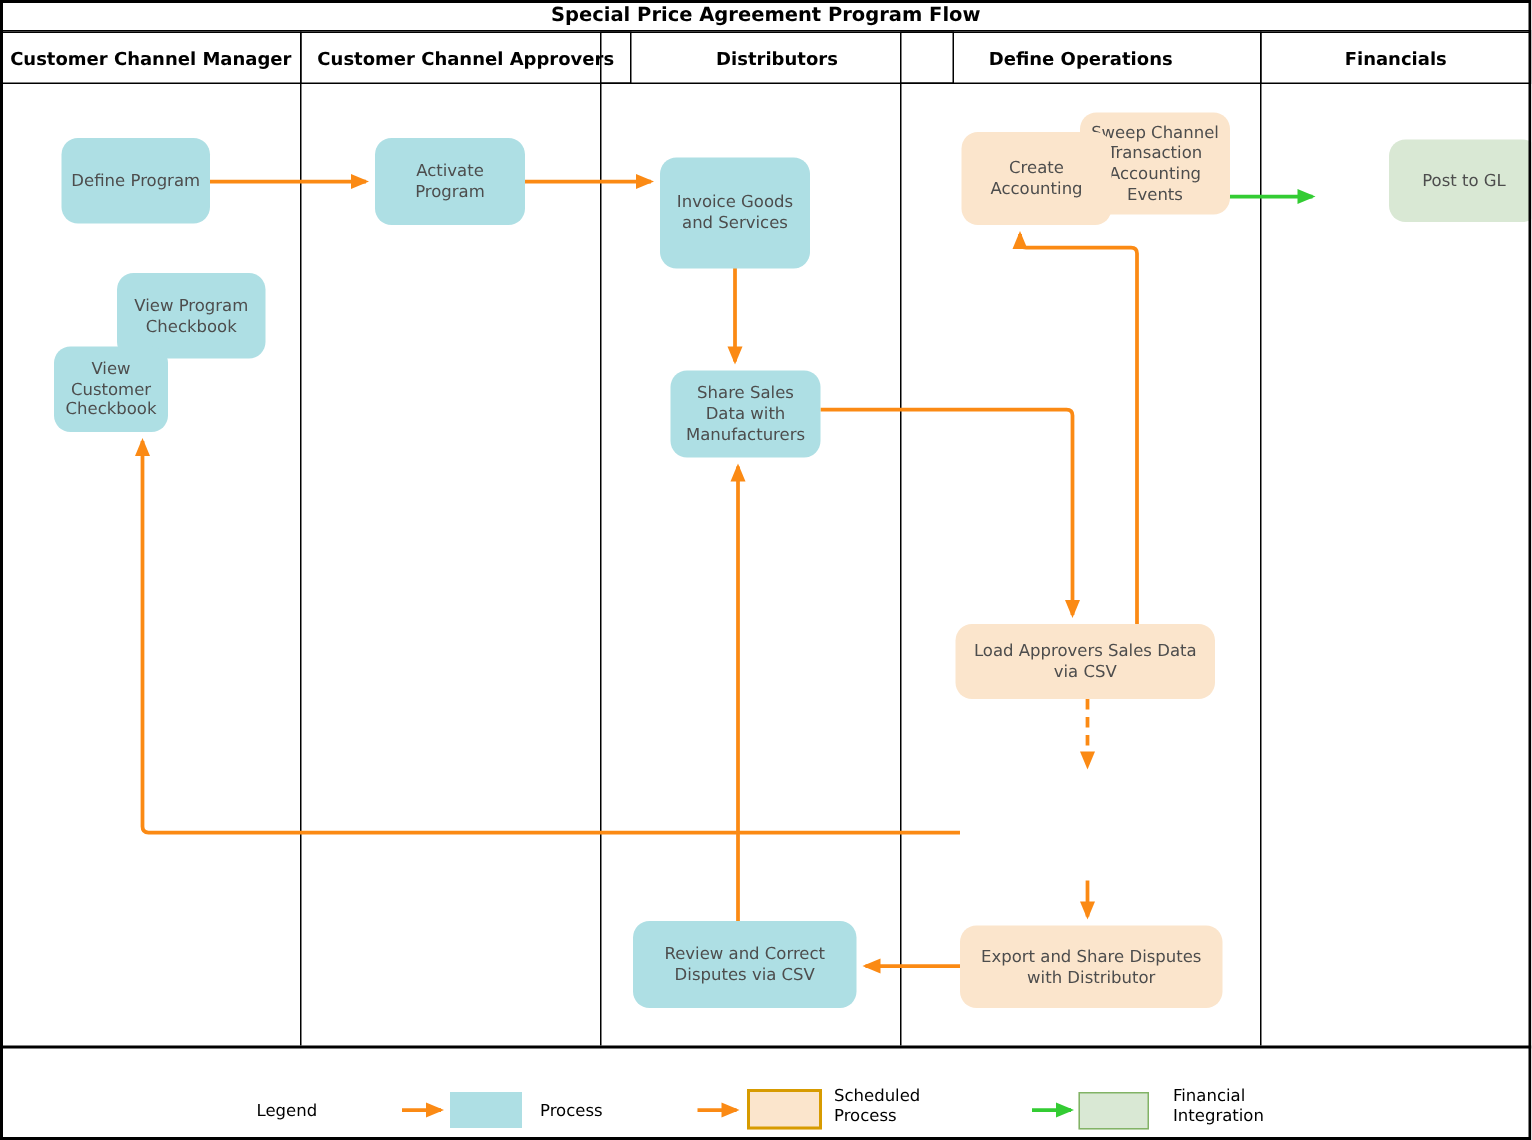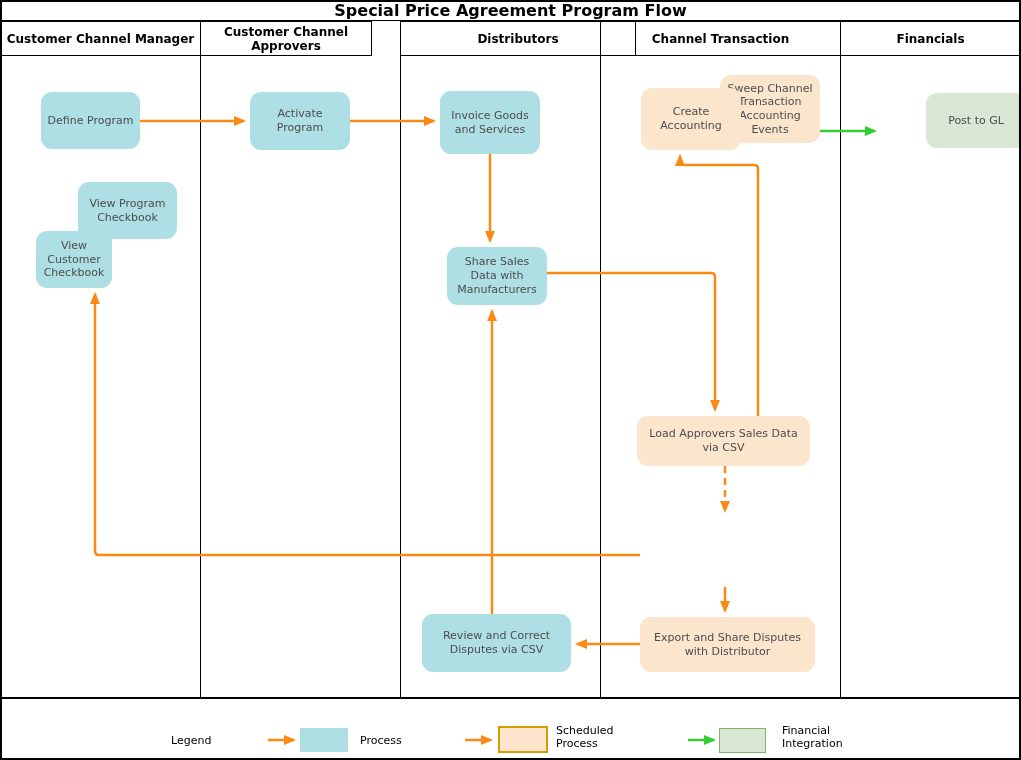--- a/index.html
+++ b/index.html
@@ -5,21 +5,21 @@
   html,body{margin:0;padding:0;background:#fff;}
   #stage{
     position:relative;width:1021px;height:760px;background:#fff;
     font-family:"DejaVu Sans","Liberation Sans",sans-serif;
     color:#4d4d4d;overflow:hidden;
   }
   .frame{position:absolute;inset:0;border:2px solid #000;pointer-events:none;}
   .title{
     position:absolute;left:0;top:0;width:100%;height:21px;
     display:flex;align-items:center;justify-content:center;
-    font-weight:bold;font-size:16px;color:#000;border-bottom:1px solid #000;
+    font-weight:bold;font-size:13px;color:#000;border-bottom:1px solid #000;
     box-sizing:border-box;
   }
   .lane-head{
     position:absolute;top:21px;height:35px;box-sizing:border-box;
     border:1px solid #000;display:flex;align-items:center;justify-content:center;
     font-weight:bold;font-size:12px;color:#000;text-align:center;
   }
   .vline{position:absolute;top:56px;width:1px;height:641px;background:#000;}
   .hline-bottom{position:absolute;left:0;top:697px;width:100%;height:2px;background:#000;}
   .node{
@@ -38,23 +38,23 @@
   .sw-fin{left:719px;top:728px;width:47px;height:25px;background:#D9E8D4;border:1px solid #82B366;}
 </style>
 </head>
 <body>
 
 <div id="stage">
 
   <div class="title">Special Price Agreement Program Flow</div>
 
   <div class="lane-head" style="left:0;width:201px">Customer Channel Manager</div>
-  <div class="lane-head" style="left:200px;width:172px">Customer Channel Approvers</div>
+  <div class="lane-head" style="left:200px;width:221px">Customer Channel Approvers</div>
   <div class="lane-head" style="left:400px;width:236px">Distributors</div>
-  <div class="lane-head" style="left:600px;width:241px">Channel Transaction</div>
+  <div class="lane-head" style="left:600px;width:241px">Define Operations</div>
   <div class="lane-head" style="left:840px;width:181px">Financials</div>
 
   <div class="vline" style="left:200px"></div>
   <div class="vline" style="left:400px"></div>
   <div class="vline" style="left:600px"></div>
   <div class="vline" style="left:840px"></div>
   <div class="hline-bottom"></div>
 
   <svg class="wires" width="1021" height="760">
     <defs>
@@ -80,21 +80,21 @@
       <path d="M465,740 H491" marker-end="url(#ah-o)"></path>
     </g>
     <g fill="none" stroke="#33CC33" stroke-width="2.5">
       <path d="M741,131 H875" marker-end="url(#ah-g)"></path>
       <path d="M688,740 H714" marker-end="url(#ah-g)"></path>
     </g>
   </svg>
 
   <div class="node teal" style="left:41px;top:92px;width:99px;height:57px">Define Program</div>
   <div class="node teal" style="left:250px;top:92px;width:100px;height:58px">Activate Program</div>
-  <div class="node teal" style="left:440px;top:91px;width:100px;height:63px">Invoice Goods and Services</div>
+  <div class="node teal" style="left:440px;top:105px;width:100px;height:74px">Invoice Goods and Services</div>
   <div class="node peach" style="left:720px;top:75px;width:100px;height:68px">Sweep Channel Transaction Accounting Events</div>
   <div class="node peach" style="left:641px;top:88px;width:100px;height:62px">Create Accounting</div>
   <div class="node green" style="left:881px;top:93px;width:100px;height:55px">Post to GL</div>
   <div class="node teal" style="left:78px;top:182px;width:99px;height:57px">View Program Checkbook</div>
   <div class="node teal" style="left:36px;top:231px;width:76px;height:57px">View Customer Checkbook</div>
   <div class="node teal" style="left:447px;top:247px;width:100px;height:58px">Share Sales Data with Manufacturers</div>
   <div class="node peach" style="left:637px;top:416px;width:173px;height:50px">Load Approvers Sales Data via CSV</div>
   <div class="node peach" style="left:640px;top:617px;width:175px;height:55px">Export and Share Disputes with Distributor</div>
   <div class="node teal" style="left:422px;top:614px;width:149px;height:58px">Review and Correct Disputes via CSV</div>
 

